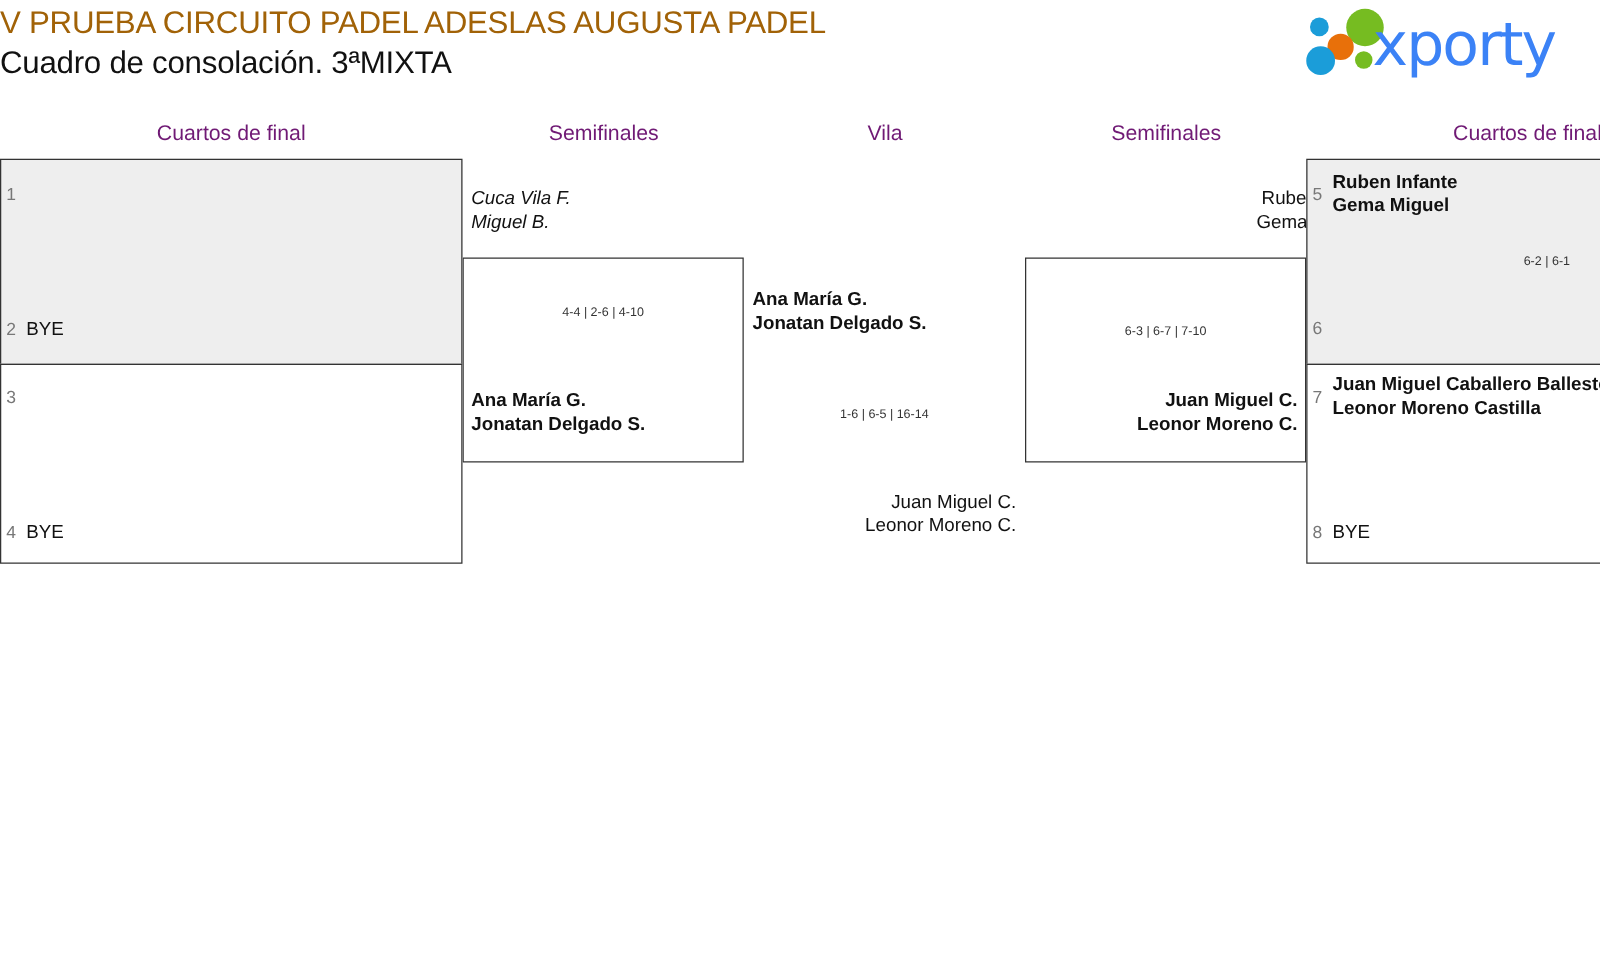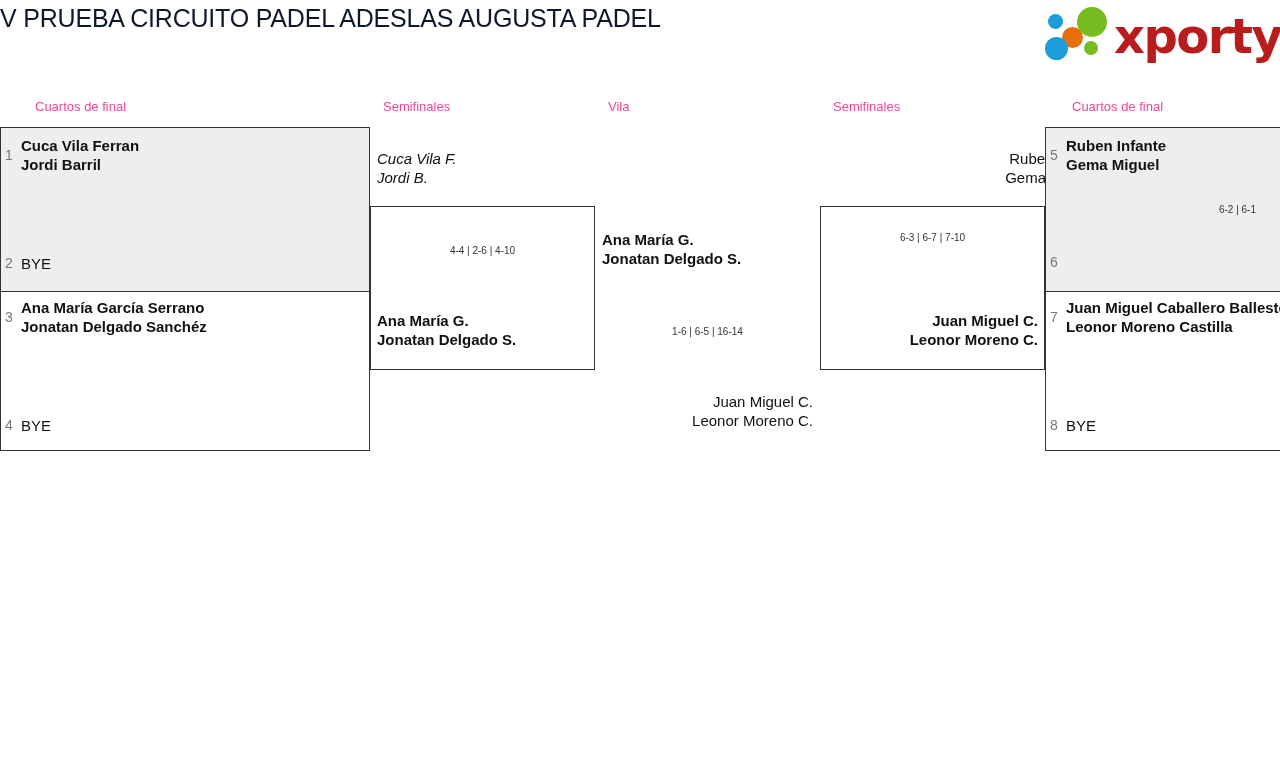--- a/index.html
+++ b/index.html
@@ -21,21 +21,21 @@
   #header-title {
     position: absolute;
     left: 0px;
     top: 2px;
     width: 820px;
   }
   #header-title .line1 {
     font-size: 25px;
     line-height: 32px;
     letter-spacing: -0.2px;
-    color: #0f172a;
+    color: #a16207;
     white-space: nowrap;
   }
   #header-title .line2 {
     font-size: 25px;
     line-height: 32px;
     letter-spacing: -0.2px;
     color: #111111;
     white-space: nowrap;
   }
 
@@ -49,42 +49,42 @@
   }
   #brand-logo .dots {
     position: absolute;
     left: 0px;
     top: 0px;
     width: 72px;
     height: 62px;
   }
   #brand-logo .wordmark {
     position: absolute;
-    left: 70px;
+    left: 54px;
     top: 2px;
     font-size: 48px;
     line-height: 58px;
-    font-weight: bold;
+    font-weight: normal;
     letter-spacing: -1.5px;
-    color: #b91c1c;
+    color: #3b82f6;
     font-family: "DejaVu Sans", sans-serif;
   }
   .dot {
     position: absolute;
     border-radius: 50%;
   }
 
   
   .round-header {
     position: absolute;
     top: 96px;
-    font-size: 13px;
+    font-size: 17px;
     line-height: 22px;
-    color: #ec4899;
-    text-align: left;
+    color: #701a75;
+    text-align: center;
     white-space: nowrap;
   }
 
   
   .match-box {
     position: absolute;
     box-sizing: border-box;
     border: 1px solid #333333;
   }
   .match-box.filled {
@@ -141,20 +141,21 @@
     white-space: nowrap;
   }
   .score.center { text-align: center; }
   .score.right  { text-align: right; }
 </style>
 </head>
 <body>
 
 <div id="header-title">
   <div class="line1">V PRUEBA CIRCUITO PADEL ADESLAS AUGUSTA PADEL</div>
+  <div class="line2">Cuadro de consolación. 3ªMIXTA</div>
 </div>
 
 <div id="brand-logo">
   <div class="dots">
     <span class="dot" style="left:4px;  top:9px;  width:15px; height:15px; background:#1b9dd9;"></span>
     <span class="dot" style="left:33px; top:2px;  width:30px; height:30px; background:#76bc21;"></span>
     <span class="dot" style="left:18px; top:22px; width:21px; height:21px; background:#e8700a;"></span>
     <span class="dot" style="left:40px; top:36px; width:14px; height:14px; background:#76bc21;"></span>
     <span class="dot" style="left:1px;  top:32px; width:23px; height:23px; background:#1b9dd9;"></span>
   </div>
@@ -164,56 +165,48 @@
 <div class="round-header" style="left:35px; width:300px;">Cuartos de final</div>
 <div class="round-header" style="left:383px; width:200px;">Semifinales</div>
 <div class="round-header" style="left:608px; width:200px;">Vila</div>
 <div class="round-header" style="left:833px; width:200px;">Semifinales</div>
 <div class="round-header" style="left:1072px; width:300px;">Cuartos de final</div>
 
 <div class="match-box filled" style="left:0px; top:127px; width:370px; height:165px;"></div>
 
 <div class="entry" style="left:4px; top:136px; width:350px;">
   <span class="seed">1</span>
-  <span class="names winner">
-    <span class="nm">Cuca Vila Ferran</span>
-    <span class="nm">Jordi Barril</span>
-  </span>
 </div>
 
 <div class="entry" style="left:4px; top:244px; width:350px;">
   <span class="seed">2</span>
   <span class="names bye">
     <span class="nm">BYE</span>
   </span>
 </div>
 
 <div class="match-box plain" style="left:0px; top:291px; width:370px; height:160px;"></div>
 
 <div class="entry" style="left:4px; top:298px; width:350px;">
   <span class="seed">3</span>
-  <span class="names winner">
-    <span class="nm">Ana María García Serrano</span>
-    <span class="nm">Jonatan Delgado Sanchéz</span>
-  </span>
 </div>
 
 <div class="entry" style="left:4px; top:406px; width:350px;">
   <span class="seed">4</span>
   <span class="names bye">
     <span class="nm">BYE</span>
   </span>
 </div>
 
 <div class="match-box plain" style="left:370px; top:206px; width:225px; height:164px;"></div>
 
 <div class="entry" style="left:377px; top:149px; width:210px;font-style:italic;">
   <span class="names">
     <span class="nm">Cuca Vila F.</span>
-    <span class="nm">Jordi B.</span>
+    <span class="nm">Miguel B.</span>
   </span>
 </div>
 
 <div class="score center" style="left:380px; top:241px; width:205px;">4-4 | 2-6 | 4-10</div>
 
 <div class="entry" style="left:377px; top:311px; width:210px;">
   <span class="names winner">
     <span class="nm">Ana María G.</span>
     <span class="nm">Jonatan Delgado S.</span>
   </span>
@@ -237,21 +230,21 @@
 
 <div class="match-box plain" style="left:820px; top:206px; width:225px; height:164px;"></div>
 
 <div class="entry align-right" style="left:856px; top:149px; width:210px;">
   <span class="names">
     <span class="nm">Ruben I.</span>
     <span class="nm">Gema G.</span>
   </span>
 </div>
 
-<div class="score center" style="left:830px; top:228px; width:205px;">6-3 | 6-7 | 7-10</div>
+<div class="score center" style="left:830px; top:256px; width:205px;">6-3 | 6-7 | 7-10</div>
 
 <div class="entry align-right" style="left:828px; top:311px; width:210px;">
   <span class="names winner">
     <span class="nm">Juan Miguel C.</span>
     <span class="nm">Leonor Moreno C.</span>
   </span>
 </div>
 
 <div class="match-box filled" style="left:1045px; top:127px; width:300px; height:165px;"></div>
 

